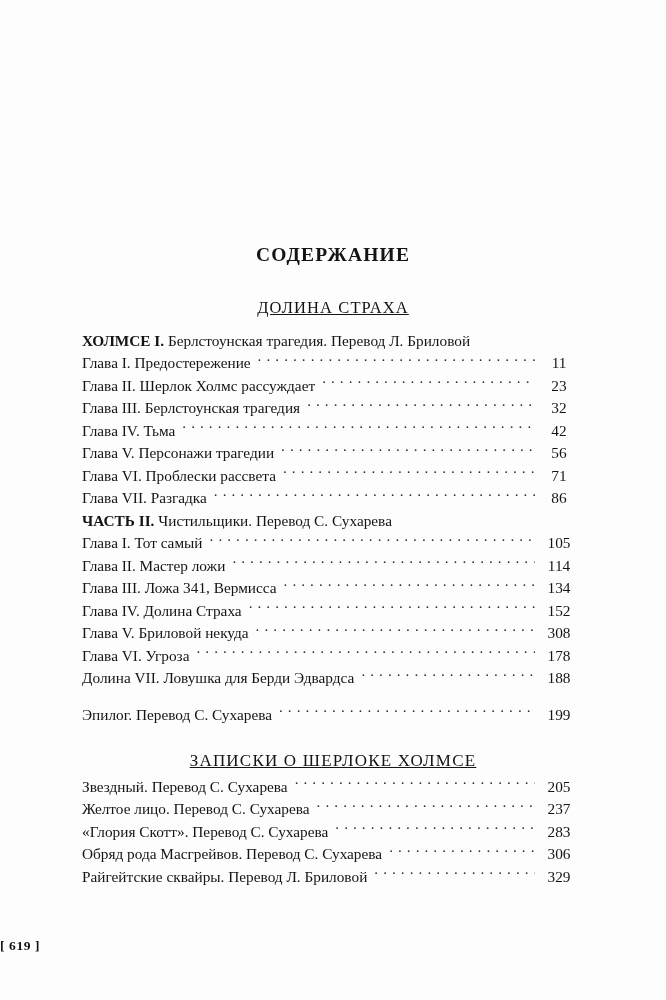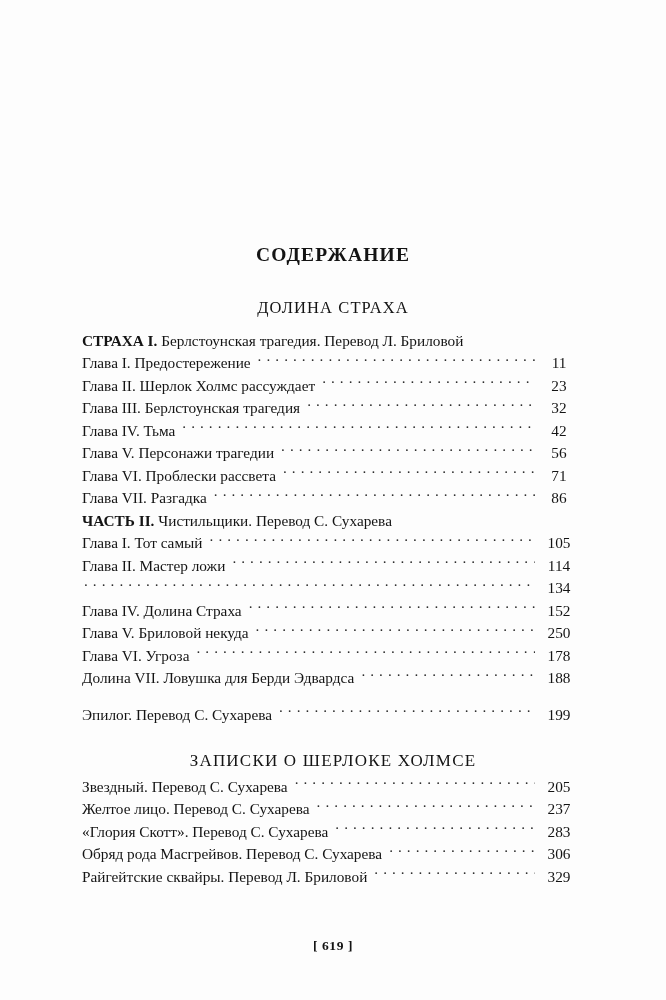--- a/index.html
+++ b/index.html
@@ -41,20 +41,21 @@
   
   .book-heading {
     position: absolute;
     left: 0;
     width: 666px;
     text-align: center;
     font-size: 16.5px;
     font-weight: normal;
     letter-spacing: 1.1px;
     line-height: 22px;
+    text-decoration: underline;
   }
   #heading-valley { top: 297px; }
   #heading-memoirs { top: 750px; font-size: 17px; letter-spacing: 1.2px; }
 
   
   .entries {
     position: absolute;
     left: 82px;
     width: 494px;
   }
@@ -101,40 +102,40 @@
 
   .part-word { font-weight: bold; }
   .translator { }
 
   
   .folio {
     position: absolute;
     left: 0;
     top: 938px;
     width: 666px;
-    text-align: center;
+    text-align: left;
     font-size: 13.5px;
     font-weight: bold;
     letter-spacing: 0.6px;
   }
 </style>
 </head>
 <body style="background: rgb(253, 253, 253); color: rgb(20, 20, 20);">
 
 <div class="page">
 
   <div class="toc-title">СОДЕРЖАНИЕ</div>
 
   <div class="book-heading" id="heading-valley">ДОЛИНА СТРАХА</div>
 
   <div class="entries" id="block-part1">
 
     <div class="entry no-leader">
       <span class="label">
-        <span class="part-word">СТРАХА I.</span>
+        <span class="part-word">ХОЛМСЕ I.</span>
         <span>Берлстоунская трагедия.</span>
         <span class="translator">Перевод Л. Бриловой</span>
       </span>
     </div>
 
     <div class="entry">
       <span class="label">Глава I. Предостережение</span>
       <span class="leader"></span>
       <span class="page-no">11</span>
     </div>
@@ -184,32 +185,33 @@
       <span class="label">Глава I. Тот самый</span>
       <span class="leader"></span>
       <span class="page-no">105</span>
     </div>
     <div class="entry">
       <span class="label">Глава II. Мастер ложи</span>
       <span class="leader"></span>
       <span class="page-no">114</span>
     </div>
     <div class="entry">
+      <span class="label">Глава III. Ложа 341, Вермисса</span>
       <span class="leader"></span>
       <span class="page-no">134</span>
     </div>
     <div class="entry">
       <span class="label">Глава IV. Долина Страха</span>
       <span class="leader"></span>
       <span class="page-no">152</span>
     </div>
     <div class="entry">
       <span class="label">Глава V. Бриловой некуда</span>
       <span class="leader"></span>
-      <span class="page-no">250</span>
+      <span class="page-no">308</span>
     </div>
     <div class="entry">
       <span class="label">Глава VI. Угроза</span>
       <span class="leader"></span>
       <span class="page-no">178</span>
     </div>
     <div class="entry">
       <span class="label">Долина VII. Ловушка для Берди Эдвардса</span>
       <span class="leader"></span>
       <span class="page-no">188</span>

